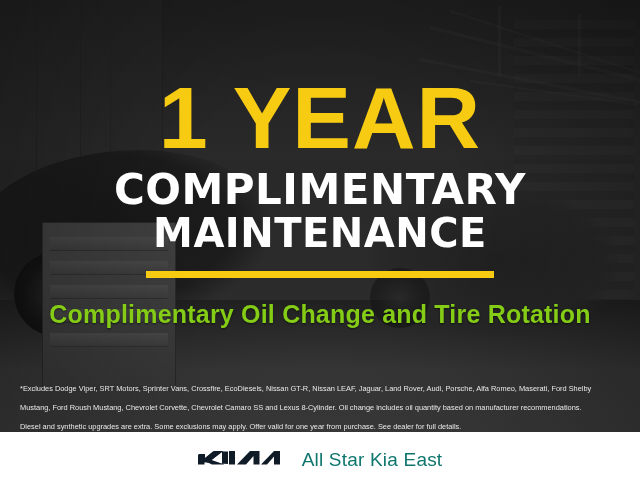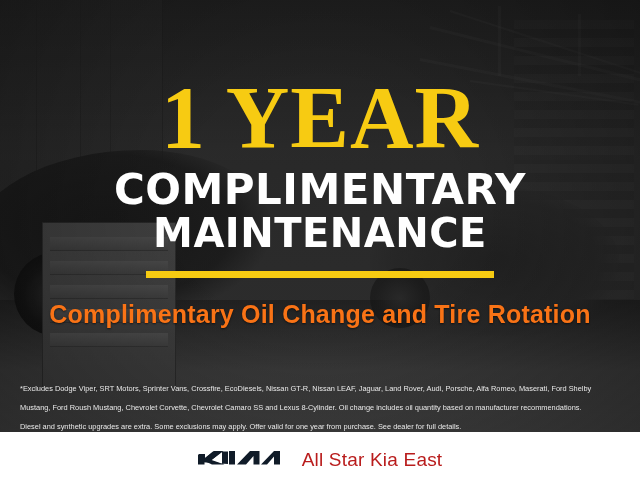--- a/index.html
+++ b/index.html
@@ -129,21 +129,21 @@
   }
 
   .headline {
     margin: 0;
     padding-top: 76px;
     color: #f7cb12;
     font-size: 88px;
     line-height: 0.95;
     font-weight: bold;
     letter-spacing: 1px;
-    font-family: Liberation Serif, serif;
+    font-family: Liberation Sans, sans-serif;
   }
 
   .sub-1, .sub-2 {
     margin: 0;
     color: #ffffff;
     font-weight: bold;
     font-family: "DejaVu Sans", sans-serif;
     letter-spacing: 0.5px;
     line-height: 1.06;
   }
@@ -153,21 +153,21 @@
   .divider {
     width: 348px;
     height: 7px;
     background: #f7cb12;
     margin: 16px auto 0 auto;
   }
 
   .desc {
     margin: 0;
     padding-top: 20px;
-    color: #f97316;
+    color: #84cc16;
     font-size: 25px;
     font-weight: bold;
     line-height: 1.32;
     letter-spacing: 0.2px;
     font-family: "Liberation Sans", sans-serif;
     text-shadow: 0 1px 2px rgba(0,0,0,0.55);
   }
 
   .disclaimer {
     position: absolute;
@@ -188,21 +188,21 @@
     height: 56px;
     background: #ffffff;
     z-index: 6;
     display: flex;
     align-items: center;
     justify-content: center;
     gap: 22px;
   }
   .kia-logo { display: block; }
   .dealer-name {
-    color: #b91c1c;
+    color: #0f766e;
     font-size: 19px;
     font-family: "Liberation Sans", sans-serif;
     letter-spacing: 0.2px;
   }
 </style>
 </head>
 <body>
 
 <div id="ad">
 

